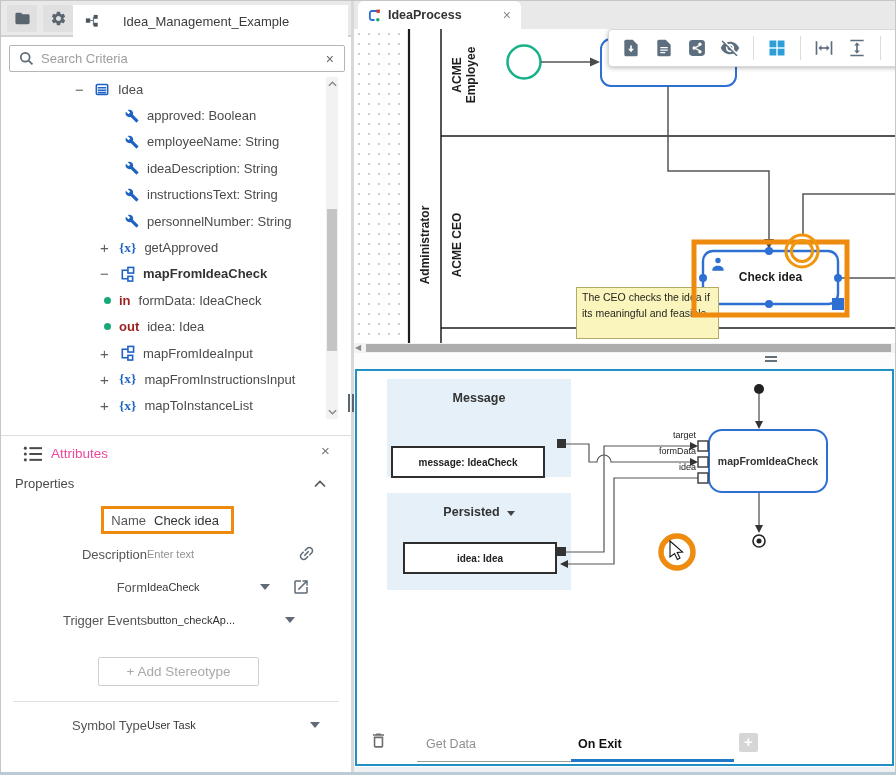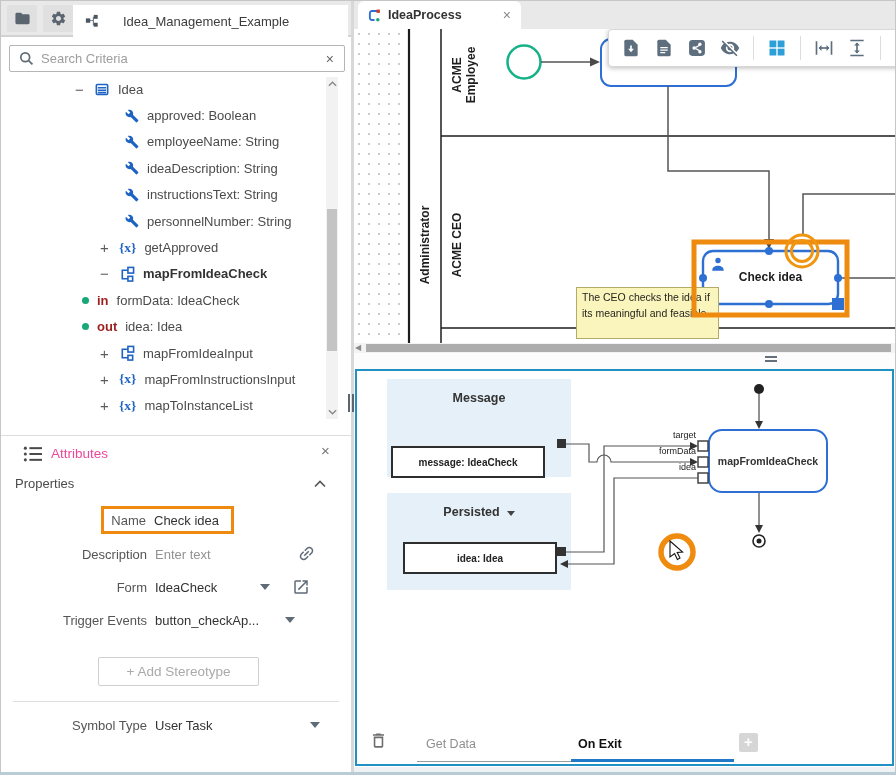--- a/index.html
+++ b/index.html
@@ -17,41 +17,41 @@
   .search-wrap input { border:none; outline:none; flex:1; font-size:13px; color:#555; padding-left:6px; font-family:"Liberation Sans",sans-serif; }
   .search-wrap input::placeholder { color:#9d9d9d; }
   .search-icon { margin-left:8px; }
   .search-clear { margin-right:10px; color:#666; font-size:14px; cursor:pointer; }
 
   
   .tree { position:absolute; left:0; top:75px; width:324px; height:345px; overflow:hidden; }
   .trow { height:26.4px; display:flex; align-items:center; gap:8px; font-size:13px; color:#4b4b4b; cursor:pointer; white-space:nowrap; }
   .trow .exp { width:13px; color:#5d5d5d; font-size:15px; text-align:center; flex:0 0 auto; }
   .trow.bold .tlabel { font-weight:bold; color:#333; }
-  .pl-root { padding-left:72px; } .pl-attr { padding-left:124px; } .pl-op { padding-left:97px; } .pl-io { padding-left:81px; }
+  .pl-root { padding-left:72px; } .pl-attr { padding-left:124px; } .pl-op { padding-left:97px; } .pl-io { padding-left:103px; }
   .fxicon { font-family:"Liberation Serif",serif; color:#1e63c4; font-size:13.5px; font-weight:bold; flex:0 0 auto; }
   .gdot { width:7px; height:7px; border-radius:50%; background:#18a878; flex:0 0 auto; }
   .io-kw { color:#9c1f1f; font-weight:bold; }
   .tree-scroll { position:absolute; left:325px; top:76px; width:12px; height:342px; background:#f2f2f2; }
   .tree-thumb { position:absolute; left:1px; top:132px; width:10px; height:142px; background:#c4c4c4; }
   .scroll-arrow { position:absolute; left:0; width:12px; height:14px; display:flex; align-items:center; justify-content:center; }
 
   
   .attr-divider-top { position:absolute; left:0; top:434px; width:350px; height:1px; background:#ddd; }
   .attr-header-icon { position:absolute; left:22px; top:444px; }
   .attr-title { position:absolute; left:50px; top:444px; font-size:13.5px; color:#ec4899; line-height:18px; }
   .attr-close { position:absolute; left:320px; top:441px; font-size:15px; color:#777; cursor:pointer; }
   .props-title { position:absolute; left:14px; top:475px; font-size:13px; color:#4a4a4a; }
   .props-chevron { position:absolute; left:312px; top:478px; cursor:pointer; }
   .name-box { position:absolute; left:100px; top:505px; width:133px; height:28px; border:3px solid #ee8b0e; display:flex; align-items:center; }
   .name-box .flabel { width:42px; text-align:right; font-size:13px; color:#555; }
   .name-box .fvalue { margin-left:8px; font-size:13px; color:#333; }
   .frow { position:absolute; left:0; width:350px; height:24px; display:flex; align-items:center; }
   .frow .flabel { width:146px; text-align:right; font-size:13px; color:#555; flex:0 0 auto; }
-  .frow .fvalue { margin-left:8px; font-size:13px; color:#333; }
+  .frow .fvalue { font-size:11px; color:#333; }
   .fvalue.placeholder { color:#929292; }
   .caret { width:0; height:0; border-left:5px solid transparent; border-right:5px solid transparent; border-top:6px solid #5f6b76; position:absolute; cursor:pointer; }
   .icon-abs { position:absolute; cursor:pointer; }
   .add-stereo { position:absolute; left:97px; top:656px; width:161px; height:29px; border:1.5px solid #cfcfcf; border-radius:2px; background:#fff; color:#a9a9a9; font-size:13.5px; display:flex; align-items:center; justify-content:center; cursor:pointer; }
   .attr-divider2 { position:absolute; left:12px; top:700px; width:326px; height:1px; background:#e0e0e0; }
   .split-handle { position:absolute; left:345px; top:393px; width:9px; height:18px; display:flex; gap:2px; justify-content:center; cursor:col-resize; z-index:30; }
   .split-handle i { width:2px; height:18px; background:#5a6570; }
 
   
   .right-panel { position:absolute; left:353px; top:0; width:543px; height:775px; }

